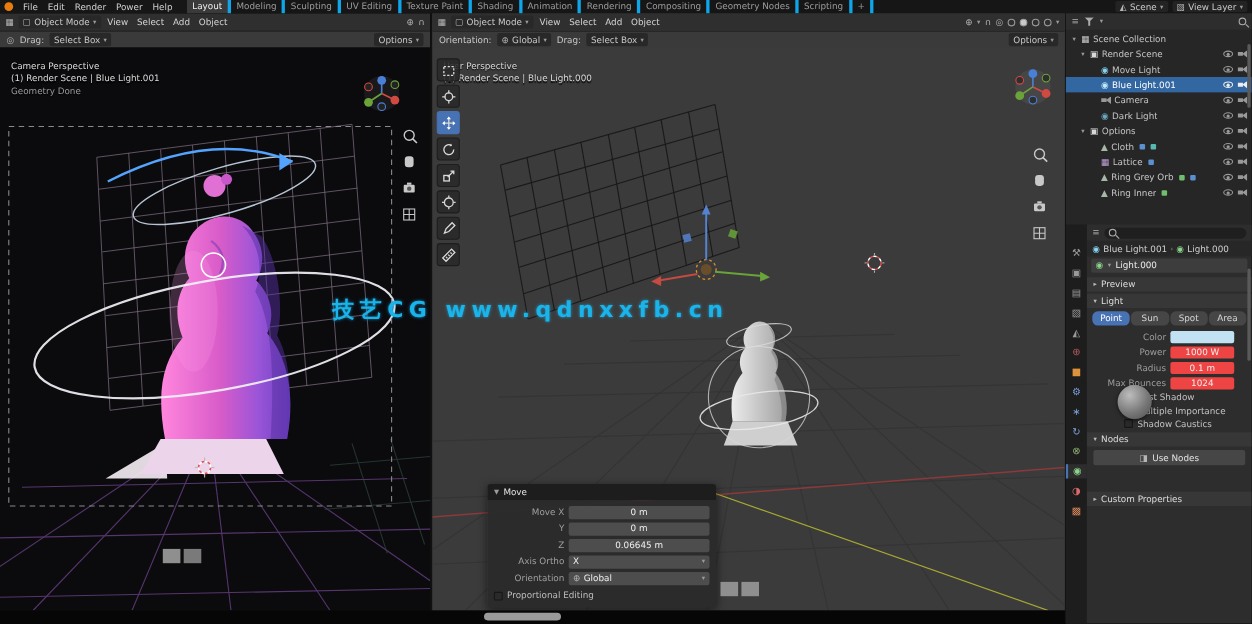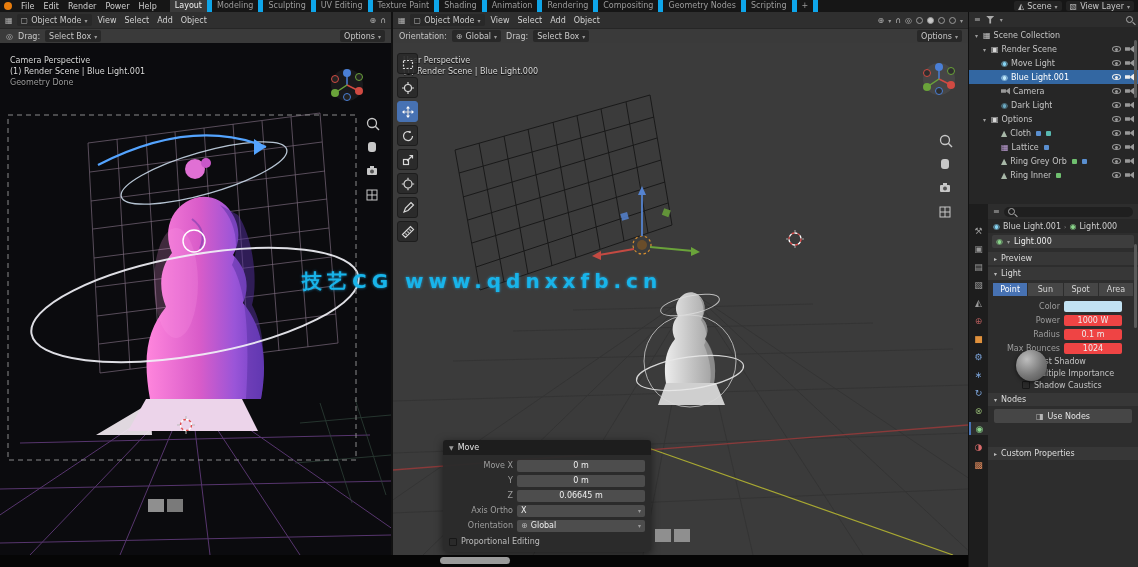--- a/index.html
+++ b/index.html
@@ -3,21 +3,21 @@
 <meta charset="utf-8">
 <style>
 *{margin:0;padding:0;box-sizing:border-box;}
 html,body{background:#000;}
 #app{position:relative;width:1138px;height:567px;background:#111;font-family:"DejaVu Sans",sans-serif;font-size:8px;color:#c8c8c8;overflow:hidden;}
 
 #topbar{position:absolute;left:0;top:0;width:1138px;height:12px;background:#161616;display:flex;align-items:center;gap:1px;padding:0 4px;z-index:30;}
 .logo{width:8px;height:8px;border-radius:50%;background:#e87d0d;margin-right:4px;flex:none;}
 .menu{padding:0 4px;color:#cfcfcf;}
 .tabs{display:flex;margin-left:8px;height:12px;align-items:stretch;}
-.tab{padding:0 5px;line-height:12px;color:#9b9b9b;border-right:5px solid #0ea5e9;white-space:nowrap;}
+.tab{padding:0 5px;line-height:12px;color:#9b9b9b;border-right:3px solid #0ea5e9;white-space:nowrap;}
 .tab.active{background:#3a3a3a;color:#efefef;}
 .tb-right{margin-left:auto;display:flex;gap:4px;align-items:center;}
 .pill{background:#232323;border-radius:2px;padding:0 4px;height:10px;display:flex;align-items:center;gap:3px;white-space:nowrap;}
 .chev{font-size:6px;color:#9a9a9a;}
 .gicon{color:#b5b5b5;}
 
 .vp{position:absolute;overflow:hidden;}
 #left-vp{left:0;top:12px;width:391px;height:543px;background:#0c0c0e;}
 #center-vp{left:393px;top:12px;width:575px;height:543px;background:#3b3b3b;}
 .vp-head{height:16px;background:#2f2f2f;display:flex;align-items:center;gap:4px;padding:0 5px;position:relative;z-index:6;}
@@ -76,21 +76,21 @@
 .ptab{width:19px;height:13px;display:flex;align-items:center;justify-content:center;font-size:9px;color:#9a9a9a;}
 .ptab.active{background:#2d2d2d;border-left:2px solid #4772b3;}
 .pcontent{flex:1;position:relative;overflow:hidden;}
 .phead{height:15px;display:flex;align-items:center;gap:4px;padding:0 5px;background:#2d2d2d;}
 .searchpill{flex:1;height:10px;background:#1f1f1f;border-radius:5px;display:flex;align-items:center;padding:0 4px;gap:3px;}
 .pbread{height:14px;display:flex;align-items:center;gap:3px;padding:0 5px;color:#cfcfcf;background:#272727;white-space:nowrap;}
 .pblock{height:17px;display:flex;align-items:center;padding:0 4px;gap:3px;}
 .dbpill{flex:1;height:13px;background:#3d3d3d;border-radius:2px;display:flex;align-items:center;gap:4px;padding:0 4px;color:#ececec;}
 .sect{height:13px;display:flex;align-items:center;gap:4px;padding:0 6px;background:#373737;color:#dddddd;margin-top:2px;}
 .typerow{display:flex;gap:1px;padding:3px 5px;}
-.typebtn{flex:1;height:13px;background:#464646;border-radius:0;display:flex;align-items:center;justify-content:center;color:#d5d5d5;}
+.typebtn{flex:1;height:13px;background:#464646;border-radius:5px;display:flex;align-items:center;justify-content:center;color:#d5d5d5;}
 .typebtn.active{background:#4772b3;color:#fff;}
 .prow{display:flex;align-items:center;gap:4px;height:14px;padding:0 16px;}
 .plabel{width:56px;text-align:right;color:#9d9d9d;flex:none;}
 .pfield{flex:1;height:11px;background:#ef4444;border-radius:2px;display:flex;align-items:center;justify-content:center;color:#ededed;}
 .pswatch{flex:1;height:11px;border-radius:2px;}
 .pcheckrow{display:flex;align-items:center;gap:4px;height:12px;padding-left:34px;color:#c2c2c2;}
 .usebtn{margin:3px 6px 0;height:14px;background:#464646;border-radius:2px;display:flex;align-items:center;justify-content:center;gap:4px;color:#e2e2e2;}
 .gap{height:22px;}
 
 #bottombar{position:absolute;left:0;top:555px;width:968px;height:12px;background:#060606;z-index:20;}

